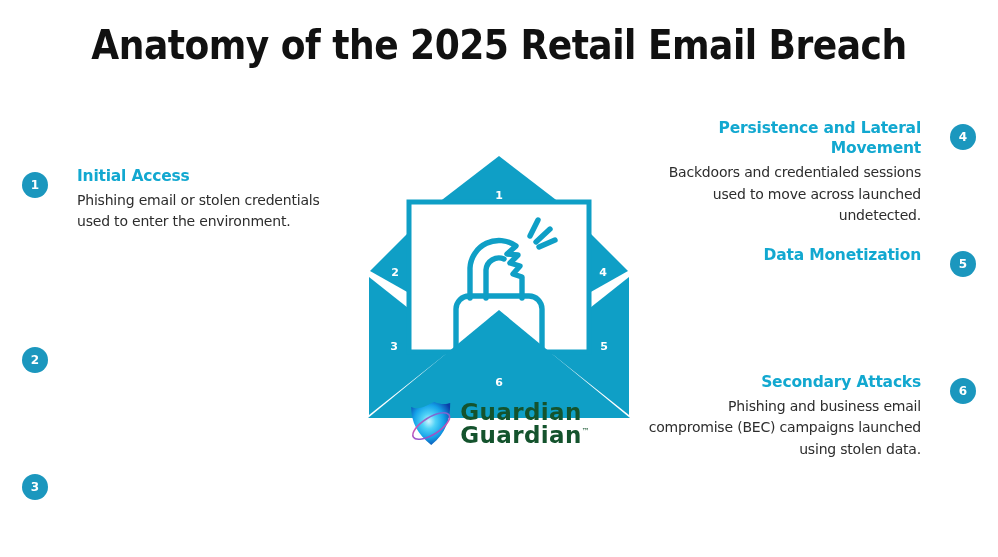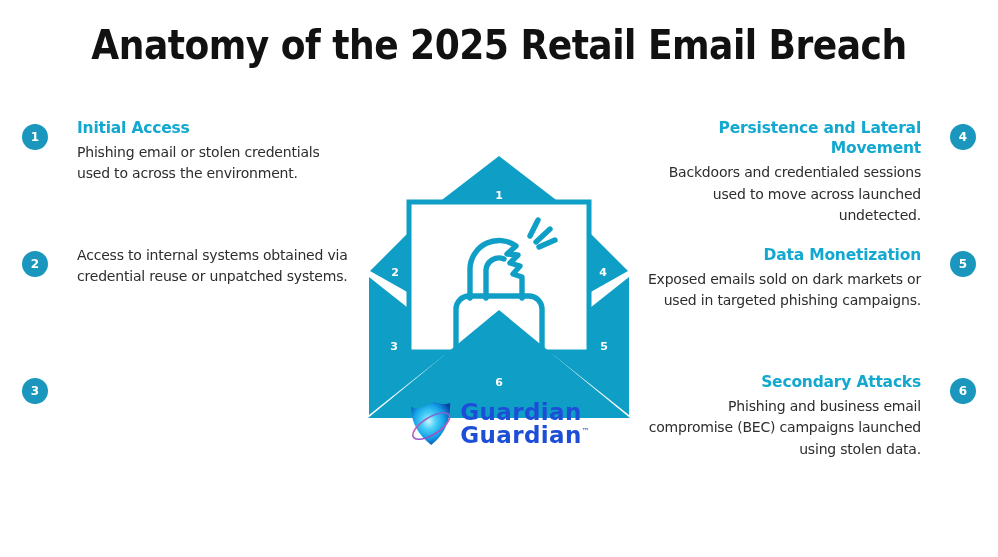--- a/index.html
+++ b/index.html
@@ -66,21 +66,21 @@
     line-height: 26px;
     text-align: center;
     font-family: "DejaVu Sans", sans-serif;
   }
   .col-left  .badge { left: 0; }
   .col-right .badge { right: 0; }
 
   .step-body {
     position: relative;
   }
-  .col-left  .step-body { margin-left: 55px;  text-align: left;  }
+  .col-left  .step-body { margin-left: 55px;  text-align: left; margin-top: 48px;  }
   .col-right .step-body { margin-right: 55px; text-align: right; }
 
   .step-title {
     font-family: "DejaVu Sans", sans-serif;
     font-weight: bold;
     font-size: 15.5px;
     color: #12a8d0;
     line-height: 1.3;
     margin-bottom: 4px;
     letter-spacing: -0.2px;
@@ -118,21 +118,21 @@
     bottom: 22px;
     transform: translateX(-50%);
     display: flex;
     align-items: center;
     gap: 8px;
   }
   .logo-shield { width: 44px; height: 48px; display: block; }
   .logo-text {
     font-family: "DejaVu Sans", sans-serif;
     font-weight: bold;
-    color: #1d4ed8;
+    color: #14532d;
     line-height: 0.98;
     letter-spacing: 0.4px;
   }
   .logo-line1 { font-size: 23px; }
   .logo-line2 { font-size: 23px; position: relative; }
   .logo-tm {
     font-size: 8px;
     vertical-align: super;
     font-weight: normal;
     letter-spacing: 0;
@@ -144,28 +144,27 @@
 <div class="infographic">
 
   <div class="title">Anatomy of the 2025 Retail Email Breach</div>
 
   <div class="col col-left">
 
     <div class="step">
       <div class="badge">1</div>
       <div class="step-body">
         <div class="step-title">Initial Access</div>
-        <div class="step-desc">Phishing email or stolen credentials used to across the environment.</div>
+        <div class="step-desc">Phishing email or stolen credentials used to enter the environment.</div>
       </div>
     </div>
 
     <div class="step">
       <div class="badge">2</div>
       <div class="step-body">
-        <div class="step-desc">Access to internal systems obtained via credential reuse or unpatched systems.</div>
       </div>
     </div>
 
     <div class="step">
       <div class="badge">3</div>
     </div>
 
   </div>
 
   <div class="col col-right">
@@ -175,21 +174,20 @@
       <div class="step-body">
         <div class="step-title">Persistence and Lateral Movement</div>
         <div class="step-desc">Backdoors and credentialed sessions used to move across launched undetected.</div>
       </div>
     </div>
 
     <div class="step">
       <div class="badge">5</div>
       <div class="step-body">
         <div class="step-title">Data Monetization</div>
-        <div class="step-desc">Exposed emails sold on dark markets or used in targeted phishing campaigns.</div>
       </div>
     </div>
 
     <div class="step">
       <div class="badge">6</div>
       <div class="step-body">
         <div class="step-title">Secondary Attacks</div>
         <div class="step-desc">Phishing and business email compromise (BEC) campaigns launched using stolen data.</div>
       </div>
     </div>

